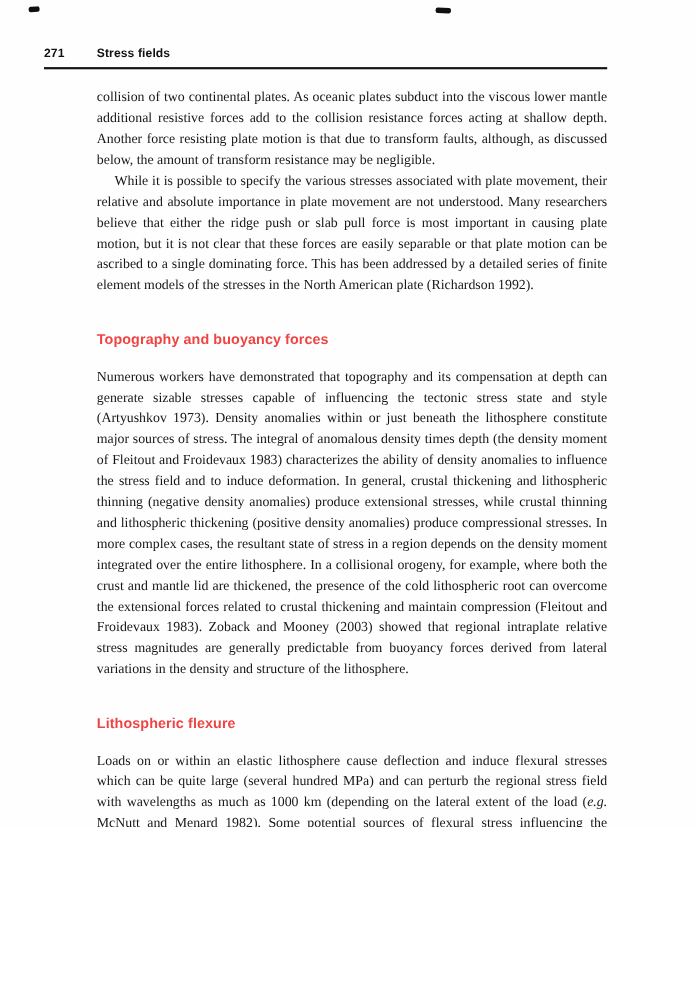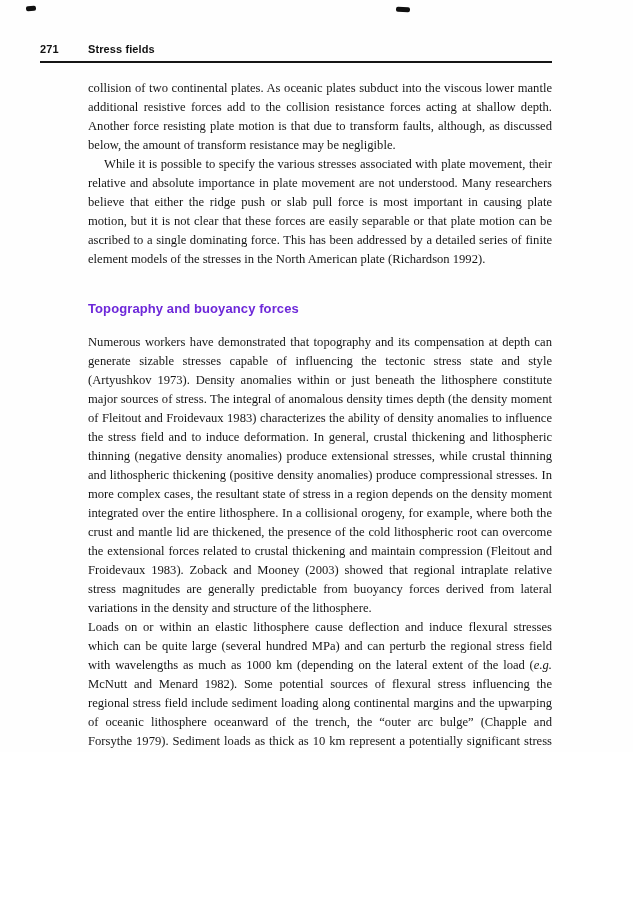--- a/index.html
+++ b/index.html
@@ -43,21 +43,21 @@
     line-height: 19px;
     text-align: justify;
     color: #161616;
   }
   .body p { margin: 0; }
   .body p.indent { text-indent: 16px; }
   .body h2 {
     font-family: "Liberation Sans", sans-serif;
     font-size: 13px;
     font-weight: bold;
-    color: #6d28d9;
+    color: #ef4444;
     margin: 30px 0 15px 0;
     text-align: left;
     letter-spacing: 0.1px;
   }
   .body i { }
   .artifact {
     position: absolute;
     background: #101010;
     border-radius: 2px;
   }
@@ -76,15 +76,16 @@
   <div class="header">
     <span class="pagenum">271</span><span class="runhead">Stress fields</span>
   </div>
   <div class="rule"></div>
 
   <div class="body">
       <p><span>collision of two continental plates. As oceanic plates subduct into the viscous lower mantle additional resistive forces add to the collision resistance forces acting at shallow depth. Another force resisting plate motion is that due to transform faults, although, as discussed below, the amount of transform resistance may be negligible.</span></p>
       <p class="indent"><span>While it is possible to specify the various stresses associated with plate movement, their relative and absolute importance in plate movement are not understood. Many researchers believe that either the ridge push or slab pull force is most important in causing plate motion, but it is not clear that these forces are easily separable or that plate motion can be ascribed to a single dominating force. This has been addressed by a detailed series of finite element models of the stresses in the North American plate (Richardson 1992).</span></p>
       <h2><span>Topography and buoyancy forces</span></h2>
       <p><span>Numerous workers have demonstrated that topography and its compensation at depth can generate sizable stresses capable of influencing the tectonic stress state and style (Artyushkov 1973). Density anomalies within or just beneath the lithosphere constitute major sources of stress. The integral of anomalous density times depth (the density moment of Fleitout and Froidevaux 1983) characterizes the ability of density anomalies to influence the stress field and to induce deformation. In general, crustal thickening and lithospheric thinning (negative density anomalies) produce extensional stresses, while crustal thinning and lithospheric thickening (positive density anomalies) produce compressional stresses. In more complex cases, the resultant state of stress in a region depends on the density moment integrated over the entire lithosphere. In a collisional orogeny, for example, where both the crust and mantle lid are thickened, the presence of the cold lithospheric root can overcome the extensional forces related to crustal thickening and maintain compression (Fleitout and Froidevaux 1983). Zoback and Mooney (2003) showed that regional intraplate relative stress magnitudes are generally predictable from buoyancy forces derived from lateral variations in the density and structure of the lithosphere.</span></p>
+      <h2><span>Lithospheric flexure</span></h2>
       <p><span>Loads on or within an elastic lithosphere cause deflection and induce flexural stresses which can be quite large (several hundred MPa) and can perturb the regional stress field with wavelengths as much as 1000 km (depending on the lateral extent of the load (</span><i>e.g.</i><span> McNutt and Menard 1982). Some potential sources of flexural stress influencing the regional stress field include sediment loading along continental margins and the upwarping of oceanic lithosphere oceanward of the trench, the “outer arc bulge” (Chapple and Forsythe 1979). Sediment loads as thick as 10 km represent a potentially significant stress on continental lithosphere (</span><i>e.g.</i><span> Cloetingh and Wortel 1986; Turcotte</span></p>
     </div>
 </div>
 
 </body></html>

